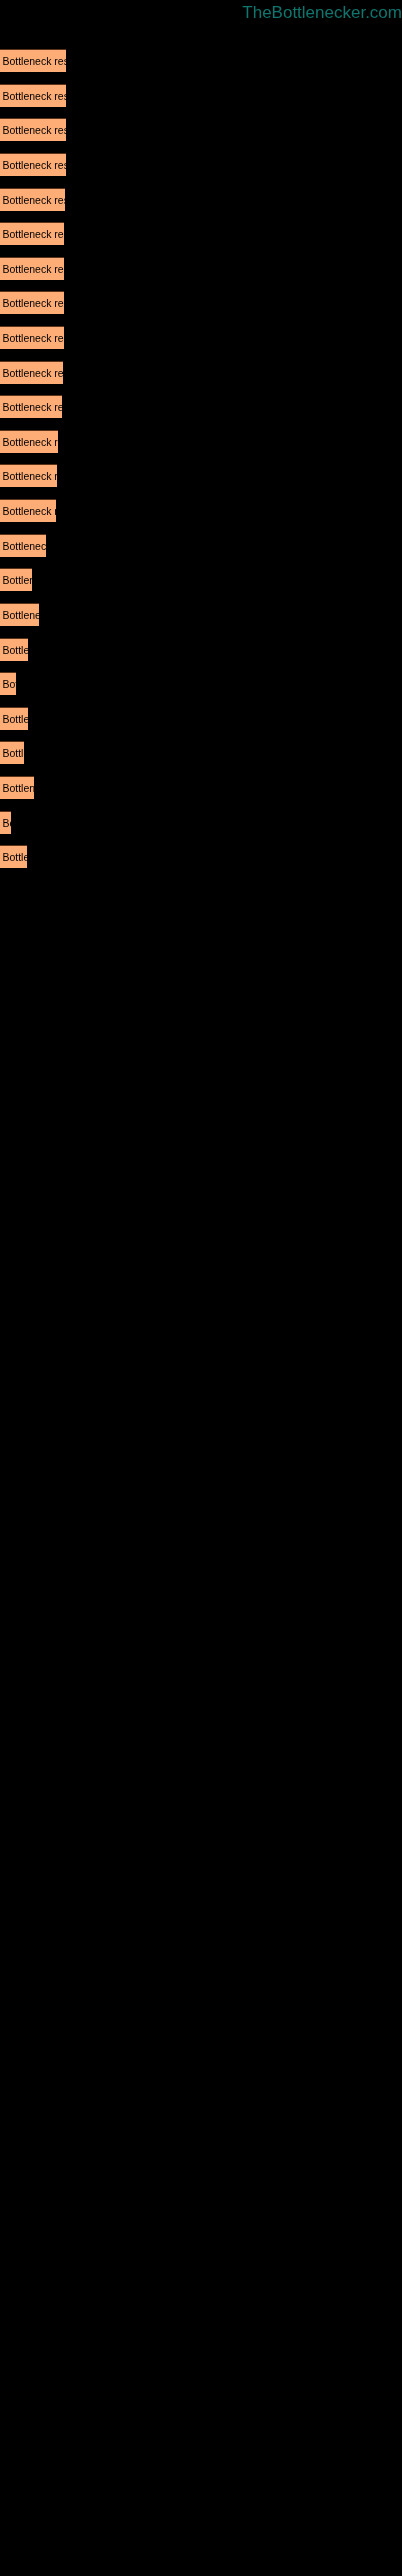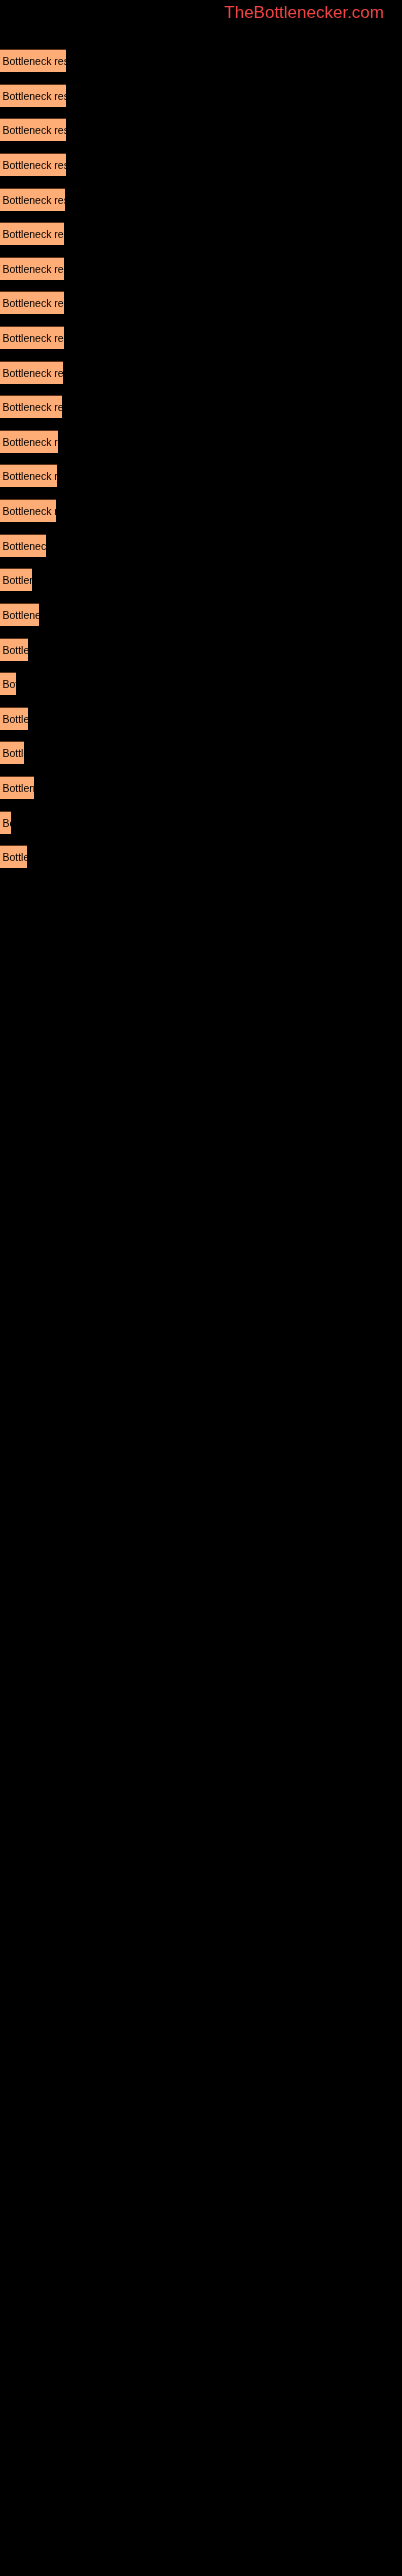--- a/index.html
+++ b/index.html
@@ -15,23 +15,23 @@
     position: relative;
   }
   #chart-root {
     position: relative;
     width: 403px;
     height: 2576px;
     background: #000000;
   }
   .site-title {
     position: absolute;
-    right: 19px;
+    right: 1px;
     top: 1.6px;
-    color: #ef4444;
+    color: #0f766e;
     font-size: 17px;
     font-family: "Liberation Sans", sans-serif;
     letter-spacing: 0px;
     white-space: nowrap;
     line-height: 21px;
   }
   .bars-layer {
     position: absolute;
     left: 0;
     top: 0;

